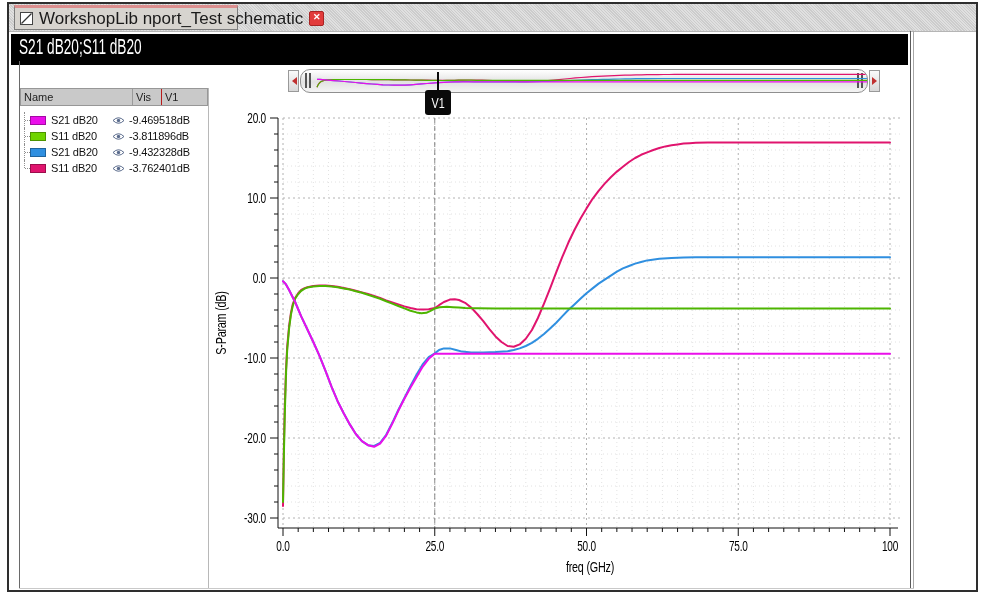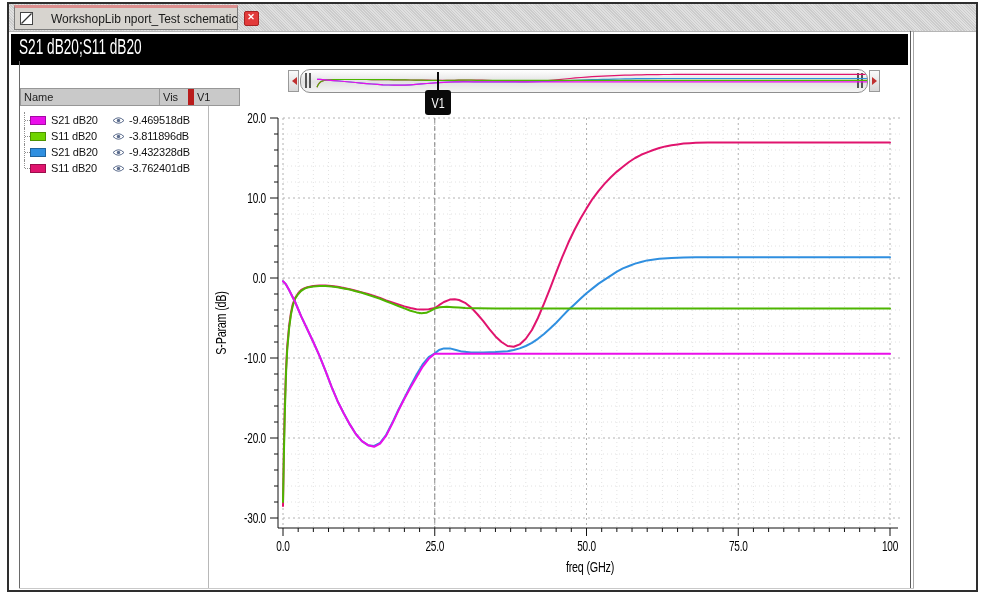--- a/index.html
+++ b/index.html
@@ -7,38 +7,38 @@
        font-family:"Liberation Sans",sans-serif;overflow:hidden;}
   .frame{position:absolute;left:7px;top:2px;width:971px;height:590px;
          border:2px solid #2e2e2e;background:#fff;box-sizing:border-box;}
   
   .tabstrip{position:absolute;left:0;top:0;width:100%;height:27px;
             background:repeating-linear-gradient(45deg,#e0e0e0 0 1px,#cccccc 1px 2px);
             border-bottom:1px solid #b5b5b5;}
   .tab{position:absolute;left:5px;top:1px;height:25px;width:224px;background:#d7d4cf;
        border:1px solid #7d7d7d;border-top:3px solid #dc8f8f;box-sizing:border-box;
        display:flex;align-items:center;gap:6px;padding:0 5px;}
-  .tab-label{font-size:12px;color:#1a1a1a;white-space:nowrap;flex:1;margin-left:12px;}
+  .tab-label{font-size:17px;color:#1a1a1a;white-space:nowrap;flex:1;}
   .tab-close{width:13px;height:13px;background:#e23b3b;border:1px solid #a82424;border-radius:2px;
              color:#fff;font-size:9px;font-weight:bold;line-height:11px;text-align:center;flex:none;}
   
   .titlebar{position:absolute;left:2px;top:30px;width:897px;height:31px;background:#000;
             display:flex;align-items:flex-start;overflow:hidden;}
   .titlebar span{color:#fff;font-size:22px;white-space:nowrap;margin-left:8px;
                  transform:scaleX(0.62);transform-origin:0 50%;}
   
   .vline{position:absolute;width:0;}
   .hline{position:absolute;height:0;}
   
-  .lheader{position:absolute;left:11px;top:84px;width:220px;height:18px;background:#c9c9c9;
+  .lheader{position:absolute;left:11px;top:84px;width:188px;height:18px;background:#c9c9c9;
            border:1px solid #979797;box-sizing:border-box;display:flex;align-items:stretch;
            font-size:11px;color:#222;}
   .lheader .cell{display:flex;align-items:center;padding-left:3px;}
   .hname{flex:1;border-right:1px solid #9a9a9a;}
-  .hvis{width:25px;border-right:6px solid #b91c1c;}
+  .hvis{width:25px;border-right:1px solid #b91c1c;}
   .hv1{width:42px;}
   .legend{position:absolute;left:11px;top:108px;width:195px;}
   .lrow{height:16px;display:flex;align-items:center;font-size:11px;color:#111;letter-spacing:-0.2px;}
   .tree{width:10px;height:16px;position:relative;flex:none;}
   .tree::before{content:"";position:absolute;left:4px;top:0;bottom:0;border-left:1px dotted #8f8f8f;}
   .tree.last::before{bottom:8px;}
   .tree::after{content:"";position:absolute;left:5px;top:8px;width:5px;border-top:1px dotted #8f8f8f;}
   .sw{width:16px;height:9px;flex:none;border:1px solid rgba(0,0,0,.3);box-sizing:border-box;}
   .lname{margin-left:5px;width:56px;}
   .eye{width:22px;flex:none;display:flex;justify-content:center;align-items:center;}

